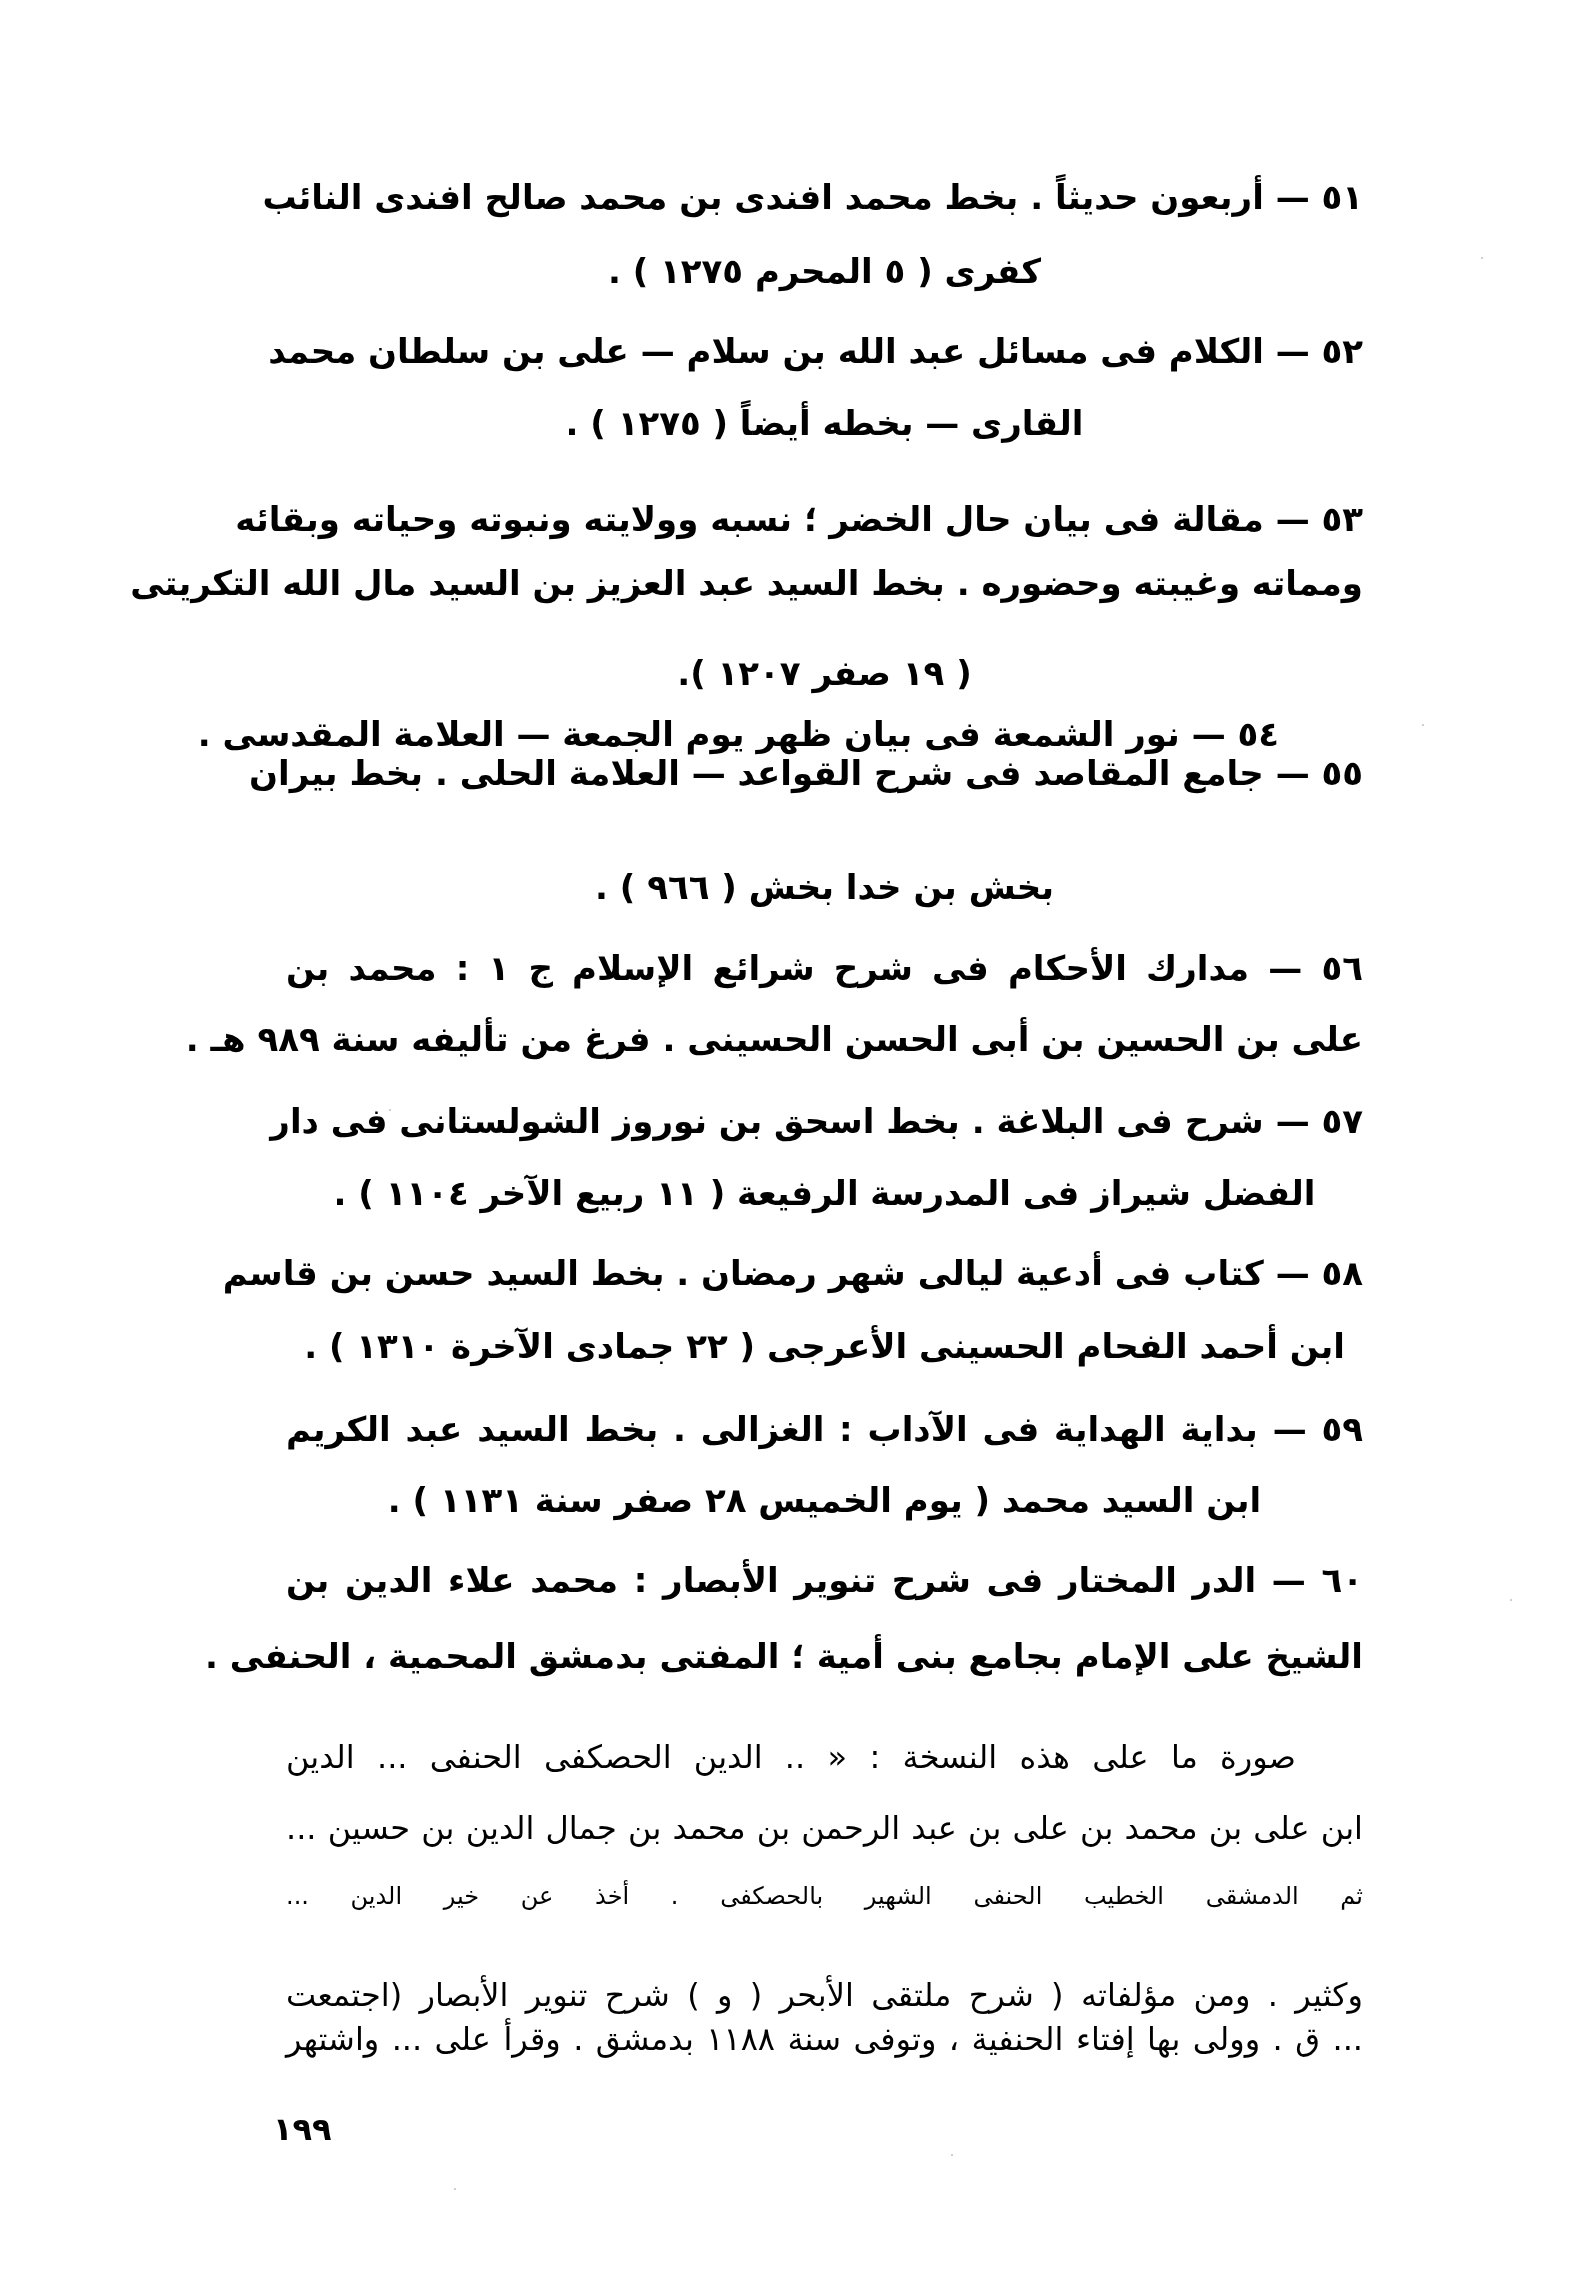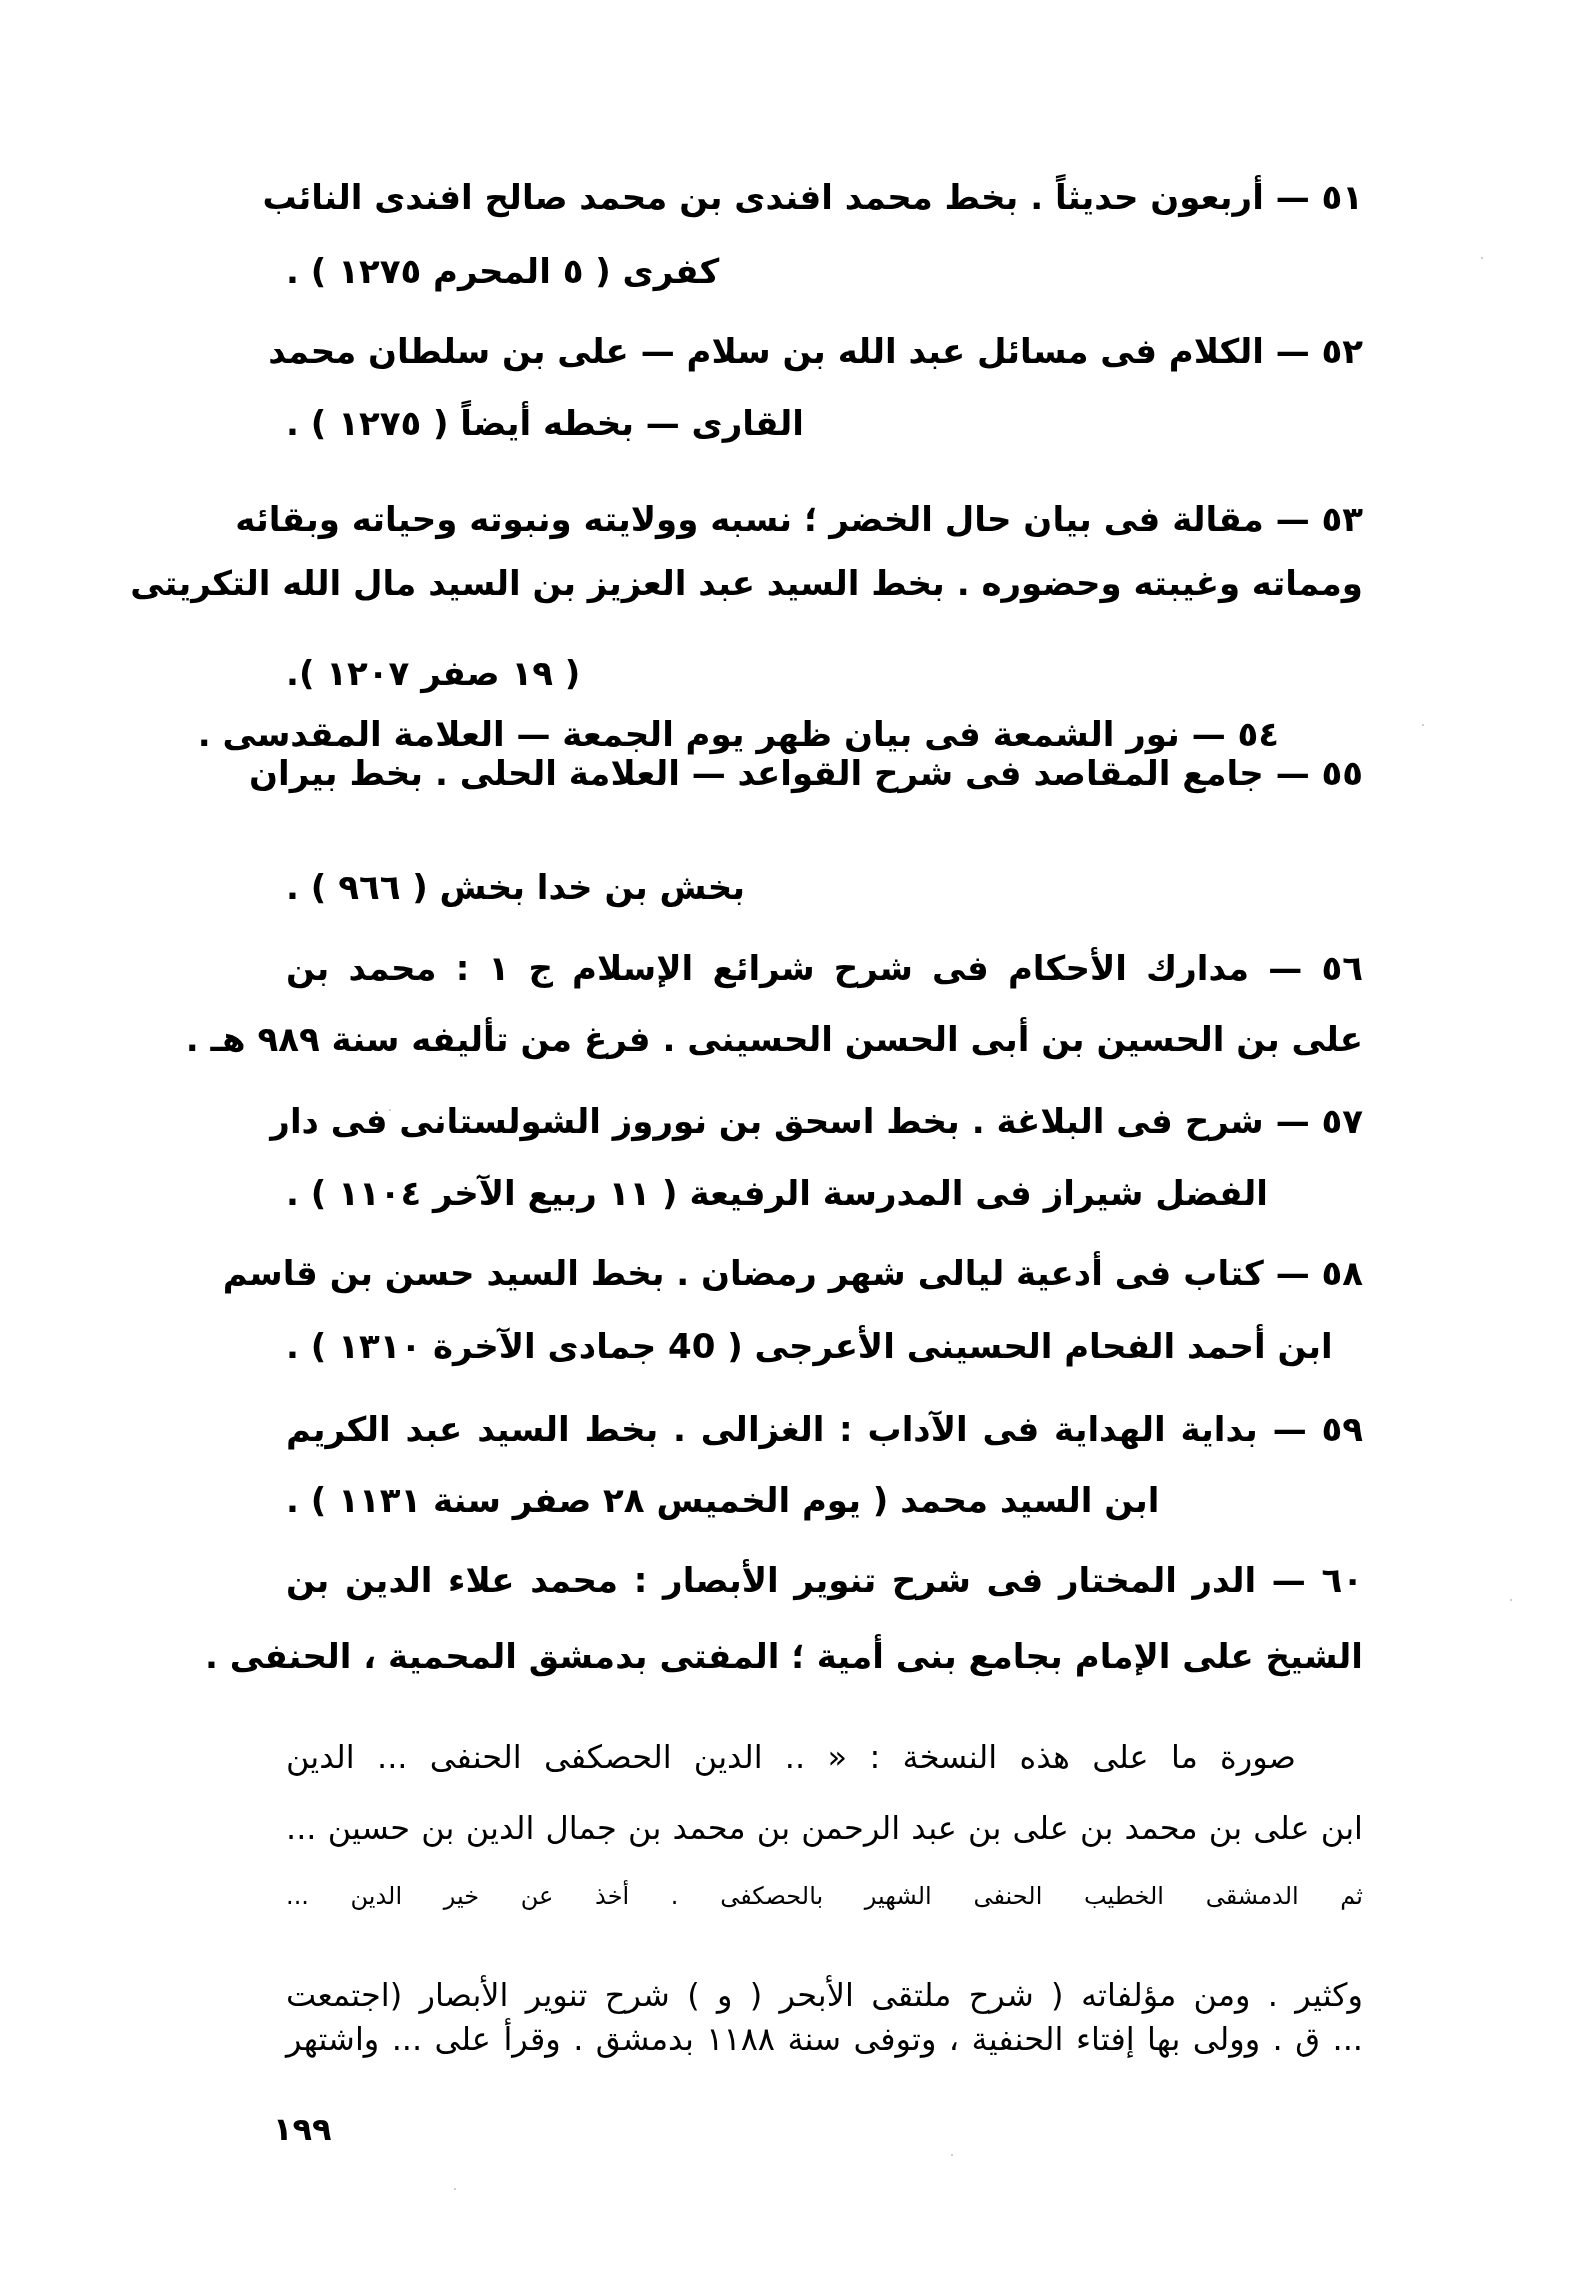--- a/index.html
+++ b/index.html
@@ -39,21 +39,21 @@
     line-height: 50px;
     height: 50px;
     white-space: nowrap;
     overflow: visible;
   }
   .line.justify {
     text-align: justify;
     text-align-last: justify;
   }
   .line.start {
-    text-align: left;
+    text-align: center;
   }
   .page-number {
     position: absolute;
     left: 273px;
     top: 2104px;
     font-size: 32px;
     font-weight: bold;
     line-height: 50px;
     direction: rtl;
     font-family: "DejaVu Sans", sans-serif;
@@ -88,21 +88,21 @@
     <div class="line justify" style="top:748px;">٥٥ — جامع المقاصد فى شرح القواعد — العلامة الحلى . بخط بيران</div>
     <div class="line start" style="top:862px;">بخش بن خدا بخش ( ٩٦٦ ) .</div>
 
     <div class="line justify" style="top:943px;">٥٦ — مدارك الأحكام فى شرح شرائع الإسلام   ج ١ : محمد بن</div>
     <div class="line start" style="top:1014px;">على بن الحسين بن أبى الحسن الحسينى . فرغ من تأليفه سنة ٩٨٩ هـ .</div>
 
     <div class="line justify" style="top:1096px;">٥٧ — شرح فى البلاغة . بخط اسحق بن نوروز الشولستانى فى دار</div>
     <div class="line start" style="top:1168px;">الفضل شيراز فى المدرسة الرفيعة ( ١١ ربيع الآخر ١١٠٤ ) .</div>
 
     <div class="line justify" style="top:1248px;">٥٨ — كتاب فى أدعية ليالى شهر رمضان . بخط السيد حسن بن قاسم</div>
-    <div class="line start" style="top:1321px;">ابن أحمد الفحام الحسينى الأعرجى ( 40 جمادى الآخرة ١٣١٠ ) .</div>
+    <div class="line start" style="top:1321px;">ابن أحمد الفحام الحسينى الأعرجى ( ٢٢ جمادى الآخرة ١٣١٠ ) .</div>
 
     <div class="line justify" style="top:1404px;">٥٩ — بداية الهداية فى الآداب : الغزالى . بخط السيد عبد الكريم</div>
     <div class="line start" style="top:1475px;">ابن السيد محمد ( يوم الخميس ٢٨ صفر سنة ١١٣١ ) .</div>
 
     <div class="line justify" style="top:1555px;">٦٠ — الدر المختار فى شرح تنوير الأبصار : محمد علاء الدين بن</div>
     <div class="line start" style="top:1631px;">الشيخ على الإمام بجامع بنى أمية ؛ المفتى بدمشق المحمية ، الحنفى .</div>
 
     <div class="line justify" style="top:1732px; font-weight:normal; font-size:32px; width:1010px; left:0;">صورة ما على هذه النسخة : « .. الدين الحصكفى الحنفى ... الدين</div>
     <div class="line justify" style="top:1803px; font-weight:normal; font-size:32px;">ابن على بن محمد بن على بن عبد الرحمن بن محمد بن جمال الدين بن حسين ...</div>
     <div class="line justify" style="top:1871px; font-weight:normal; font-size:24px;">ثم الدمشقى الخطيب الحنفى الشهير بالحصكفى . أخذ عن خير الدين ...</div>

